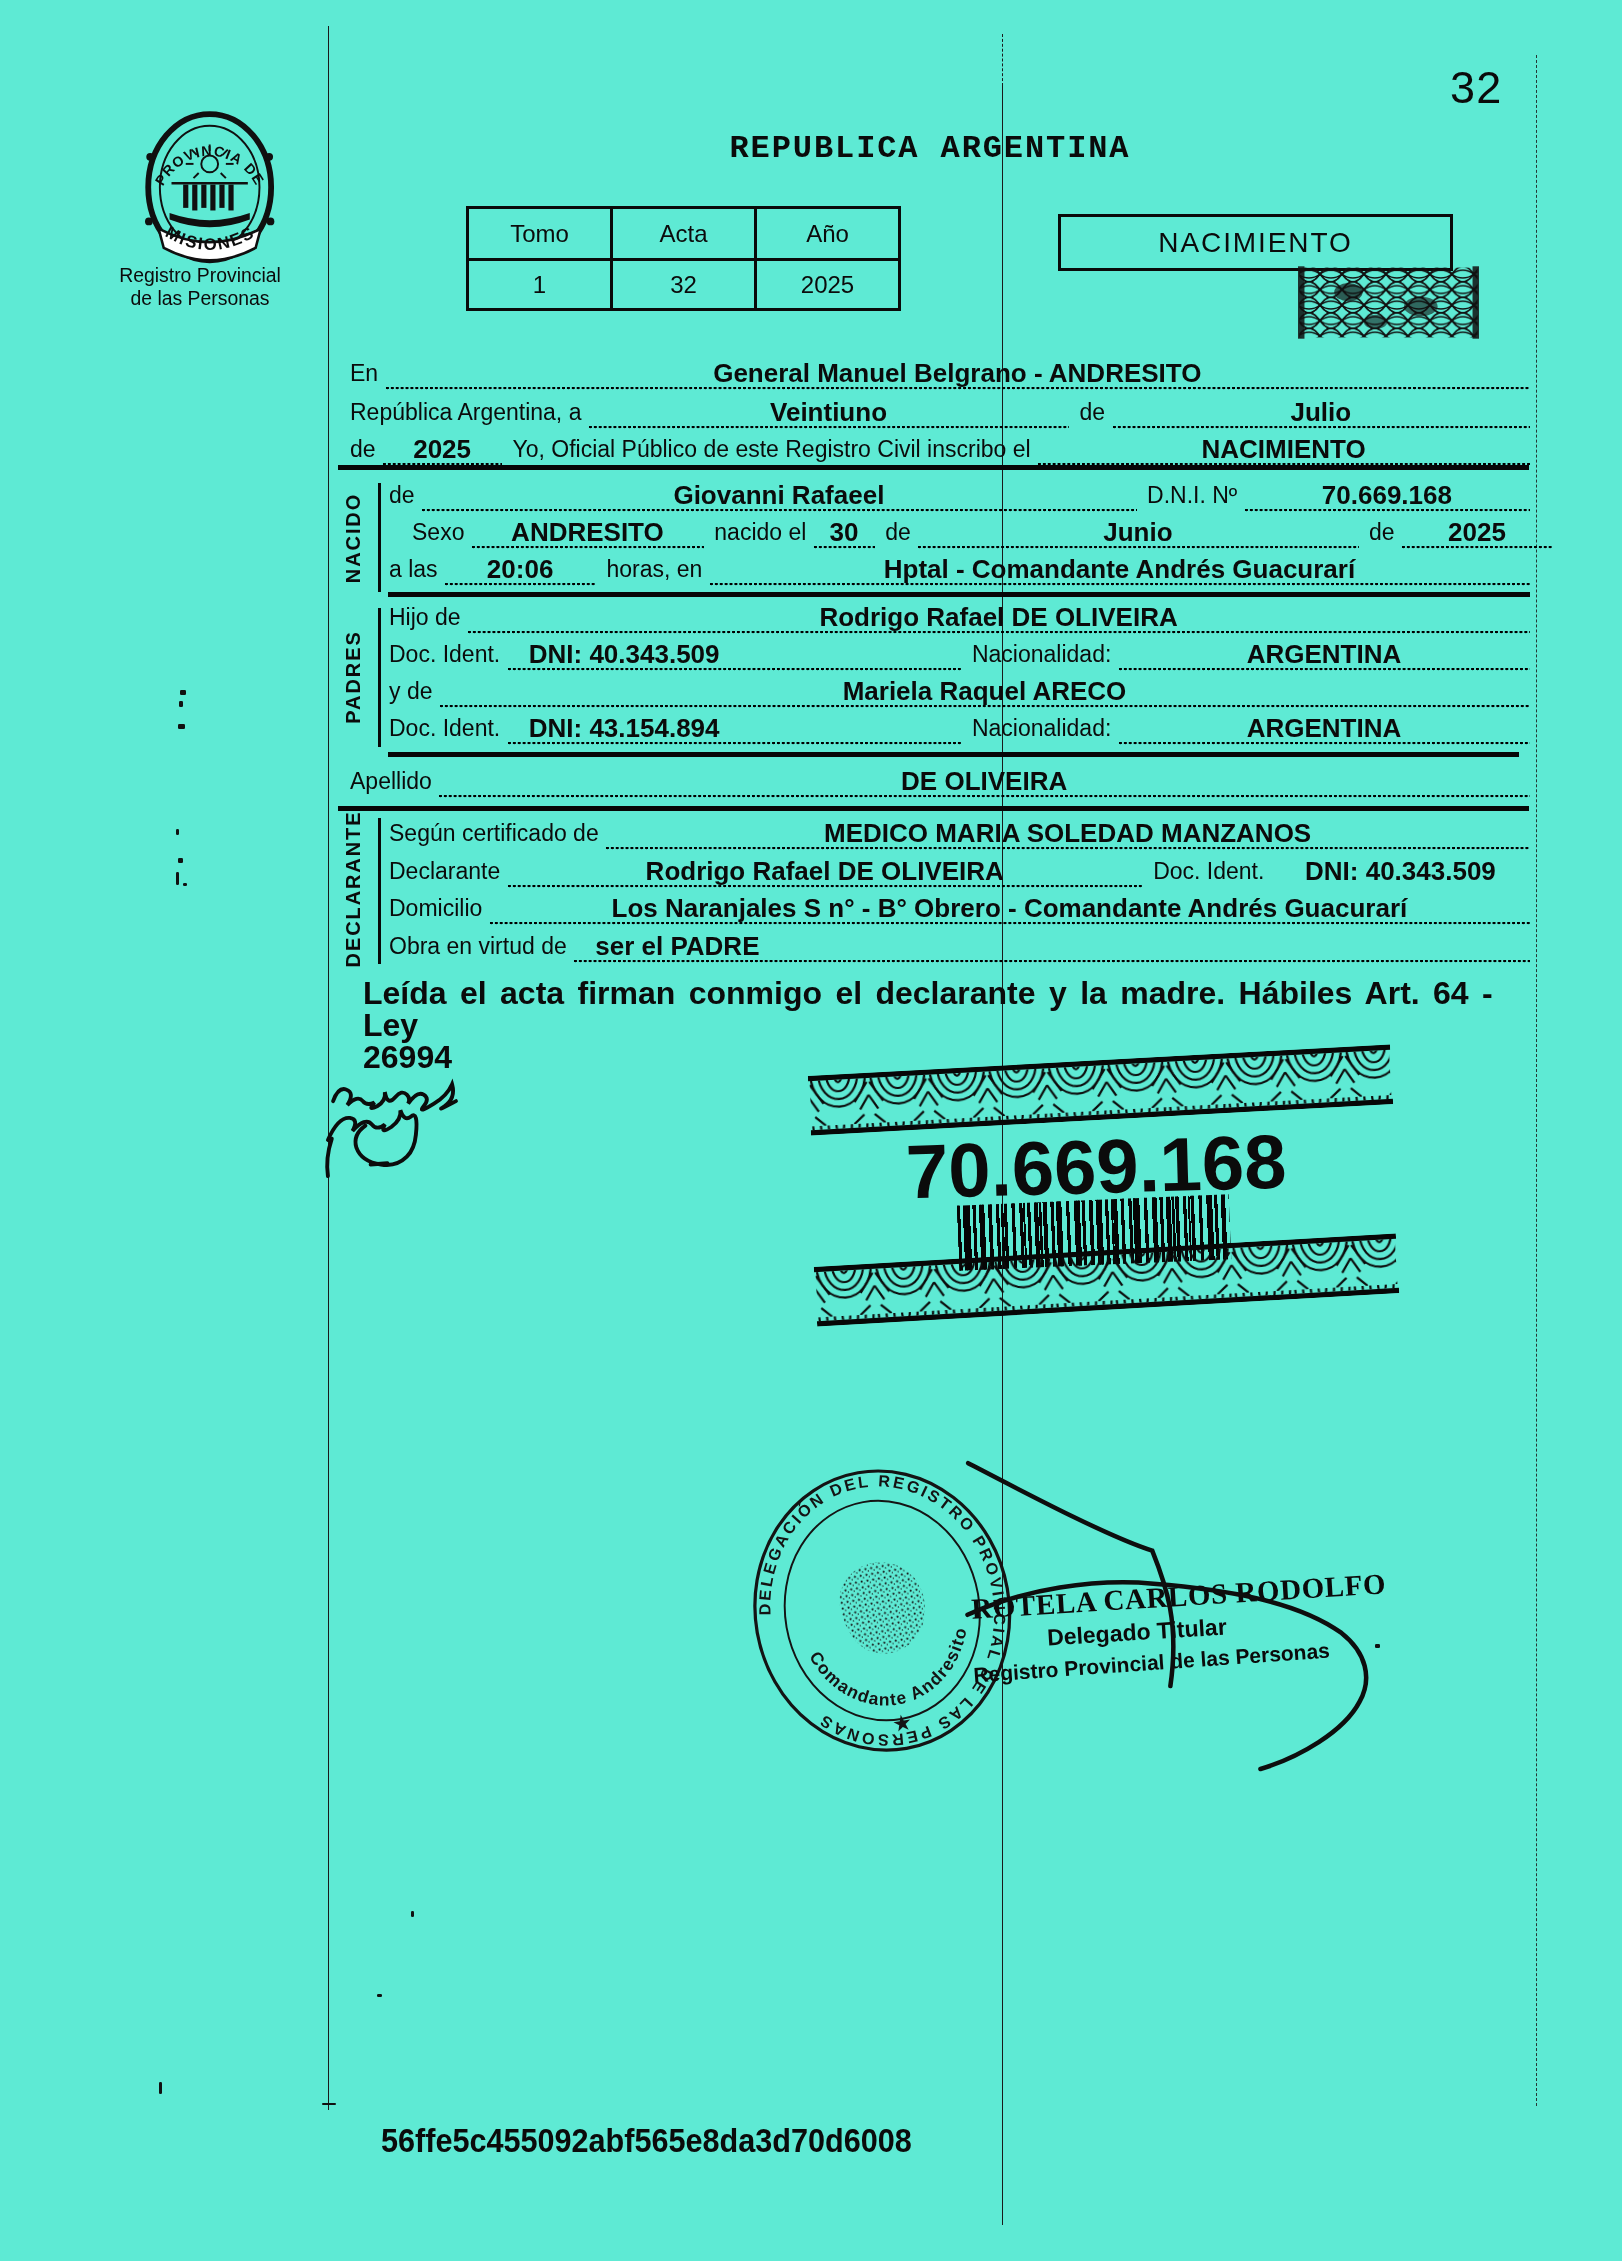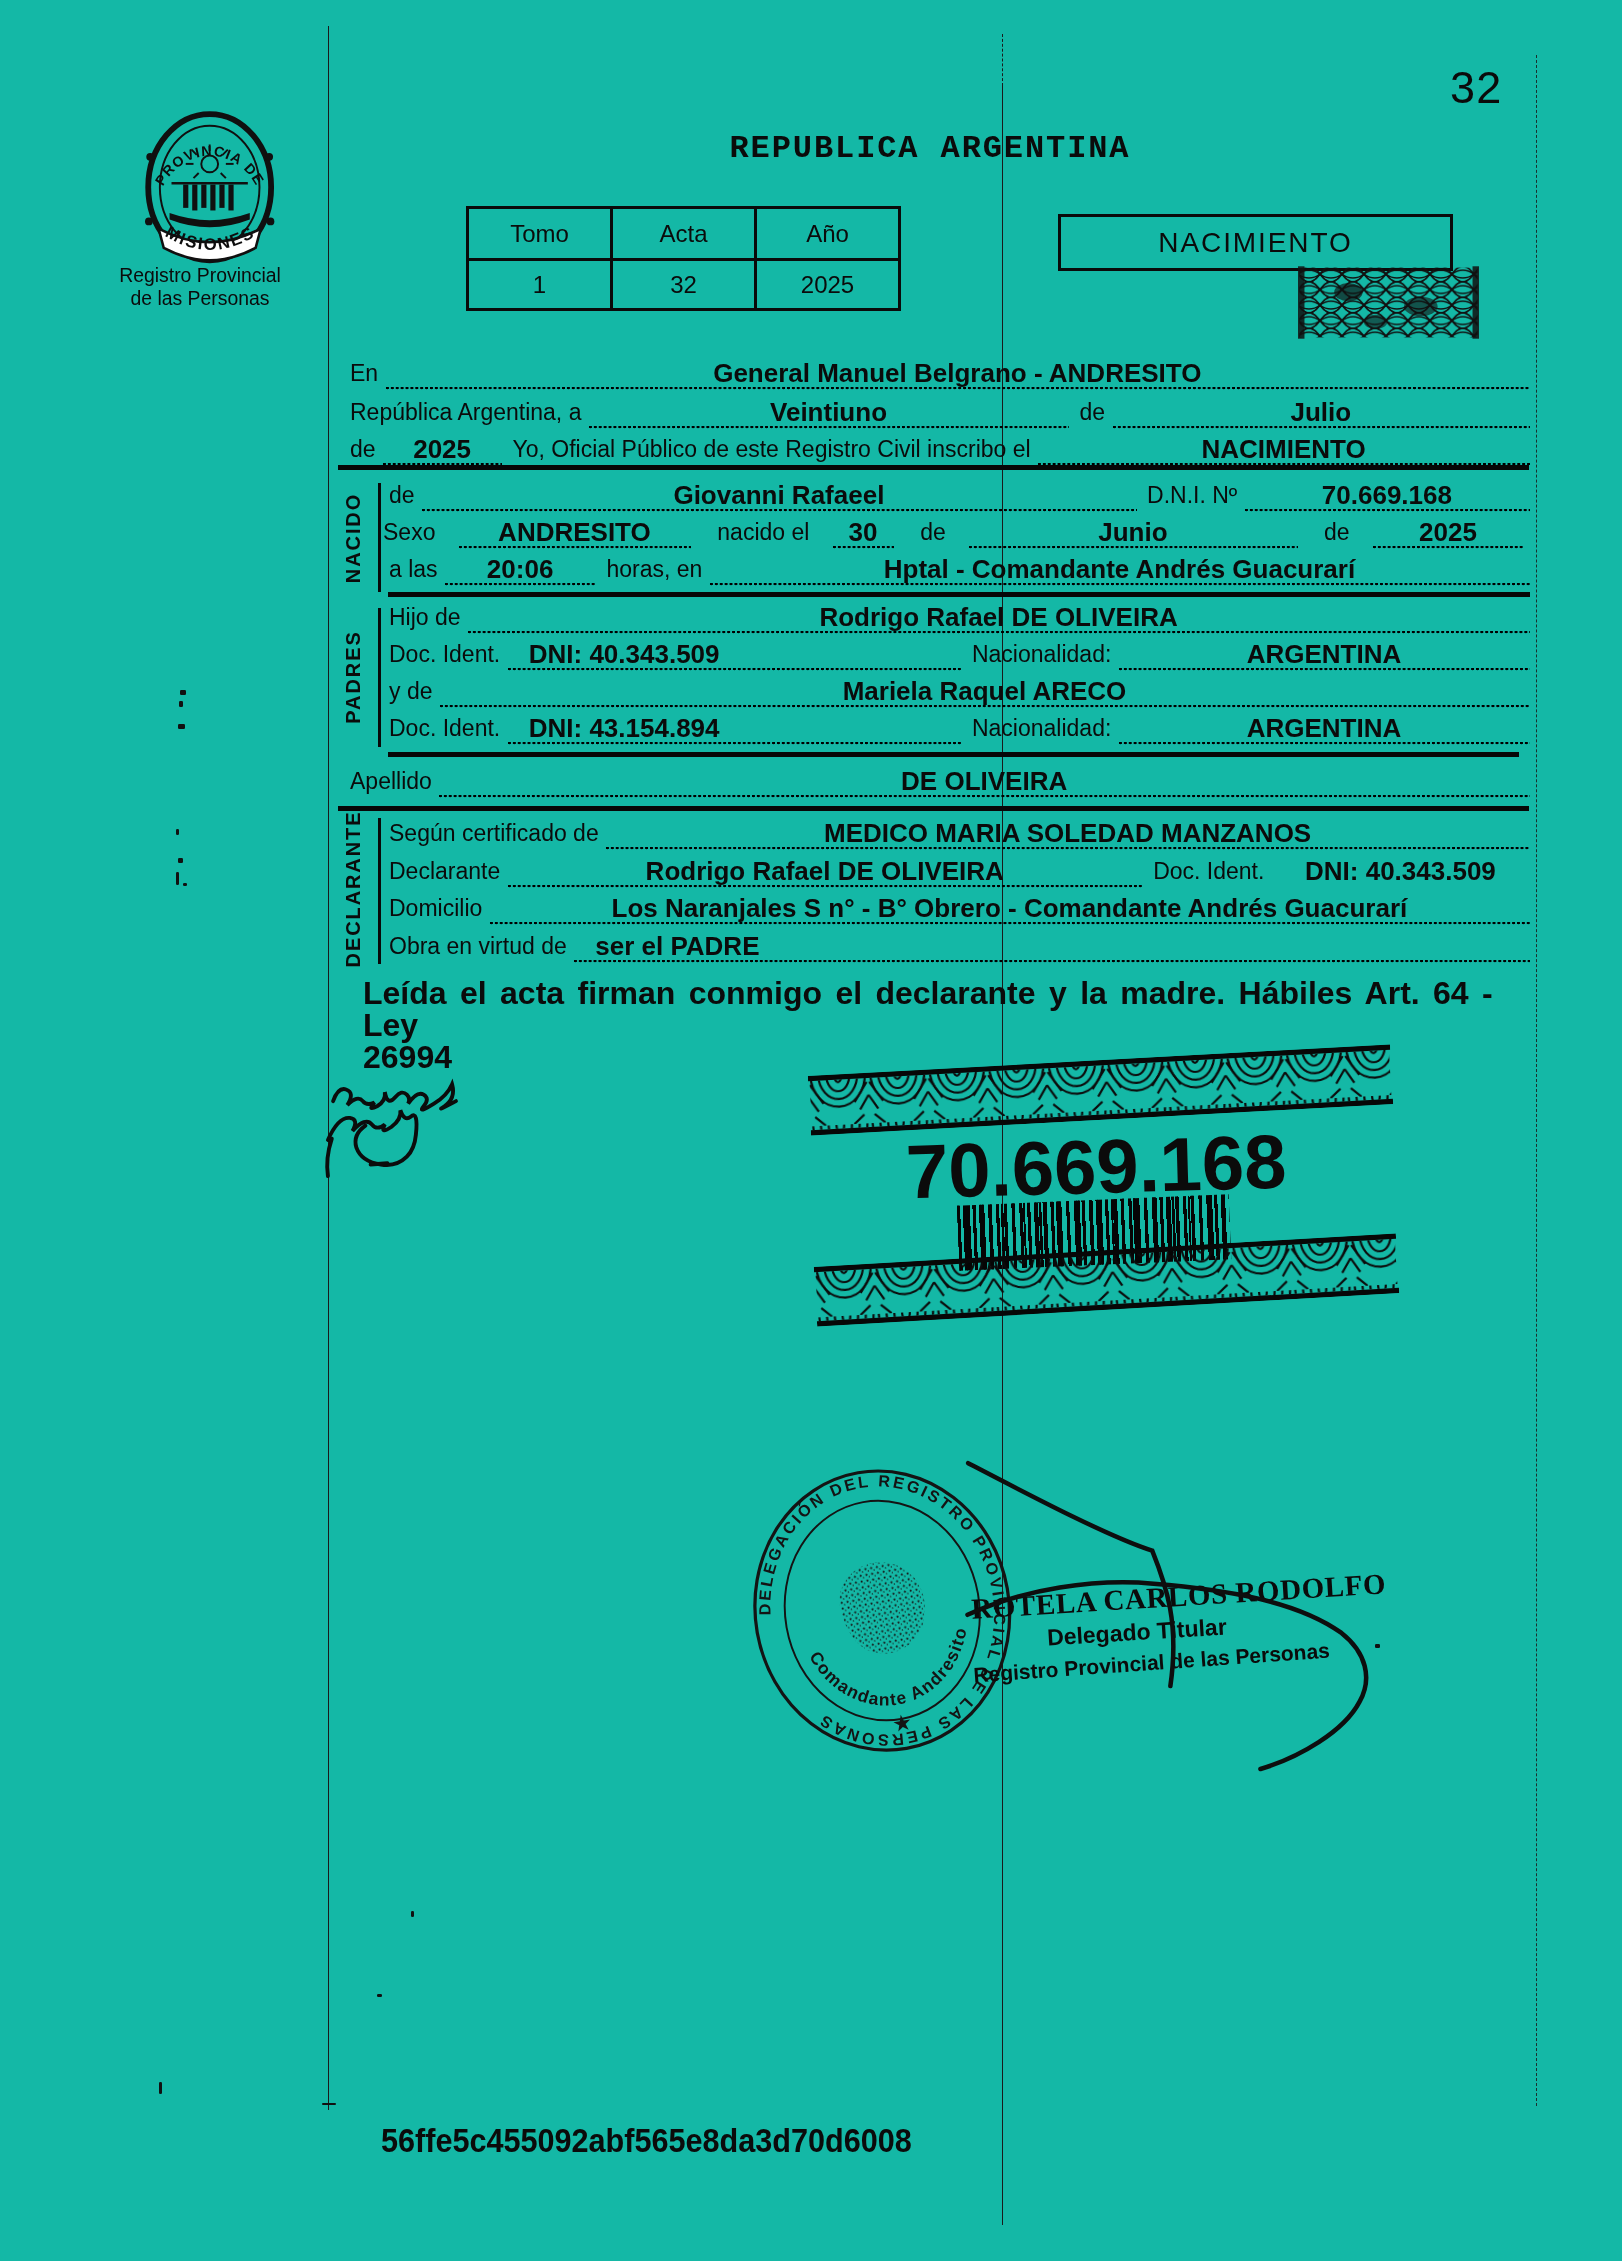--- a/index.html
+++ b/index.html
@@ -1,16 +1,16 @@
 <!DOCTYPE html>
 <html style="font-size:10.4px"><head>
 <meta charset="utf-8">
 <style>
   html,body{margin:0;padding:0;background:#e8e8e8;}
-  .page{position:relative;width:1622px;height:2261px;background:#14b8a6;overflow:hidden;
+  .page{position:relative;width:1622px;height:2261px;background:#5eead4;overflow:hidden;
         font-family:"Liberation Sans",sans-serif;color:#0b0b0b;}
   .abs{position:absolute;}
 
   
   .vline{position:absolute;width:0;border-left:1.9px solid #1a1a1a;}
   .vline.dashed{border-left-style:dashed;}
   .sep{position:absolute;height:4.5px;background:#070707;}
 
   
   .page-num{position:absolute;font-size:45px;letter-spacing:1.3px;}
@@ -187,21 +187,21 @@
   <div class="row" style="left:389px;top:476px;width:1141px;">
     <span class="lbl">de</span>
     <span class="fill" style="flex:1.55;">
         <span class="val">Giovanni Rafaeel</span>
       </span>
     <span class="lbl mid">D.N.I. Nº</span>
     <span class="fill" style="flex:0.62;">
         <span class="val">70.669.168</span>
       </span>
   </div>
-  <div class="row" style="left:383px;top:513px;width:1141px;gap:16px;">
+  <div class="row" style="left:412px;top:513px;width:1141px;">
     <span class="lbl">Sexo</span>
     <span class="fill" style="flex:0 0 233px;">
         <span class="val">ANDRESITO</span>
       </span>
     <span class="lbl mid">nacido el</span>
     <span class="fill" style="flex:0 0 62px;">
         <span class="val">30</span>
       </span>
     <span class="lbl mid">de</span>
     <span class="fill" style="flex:1;">

